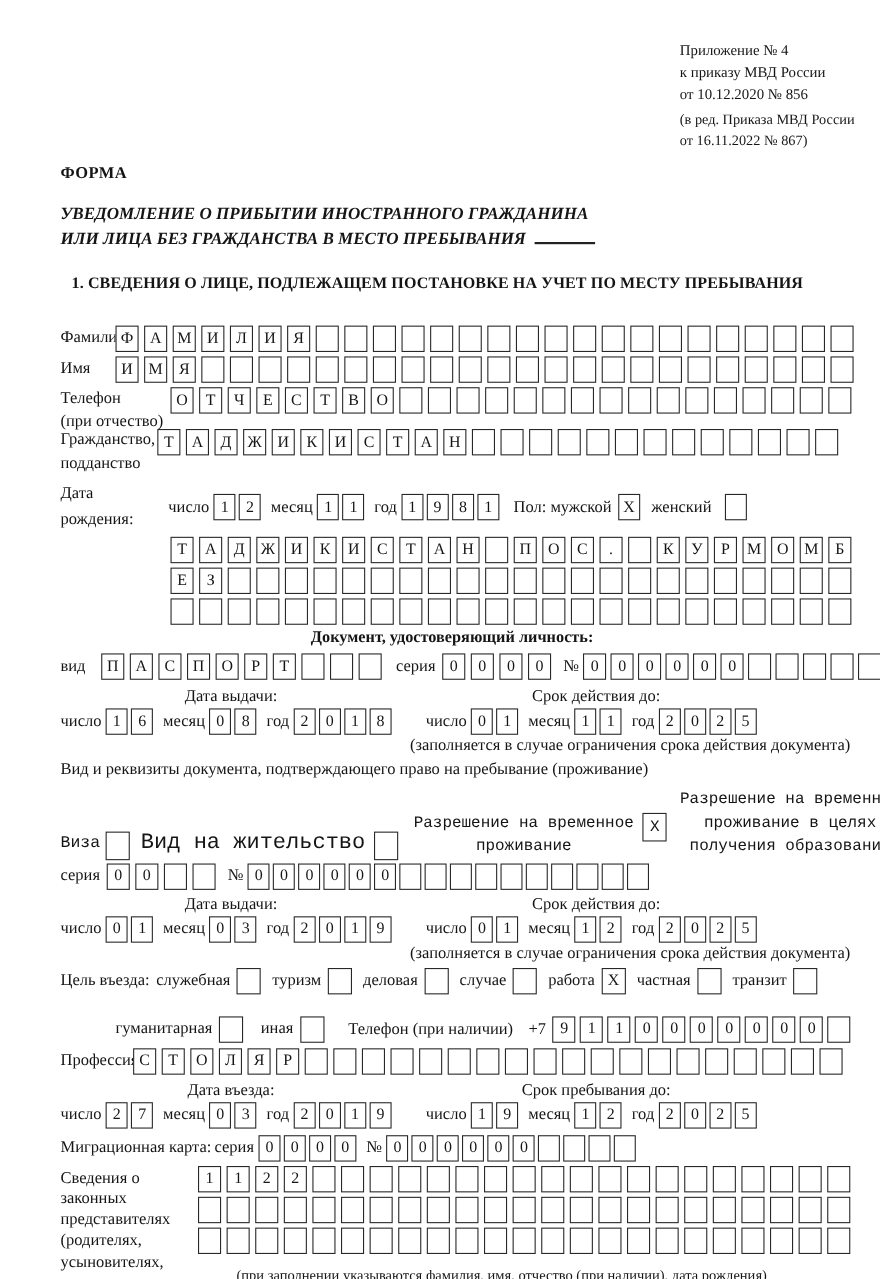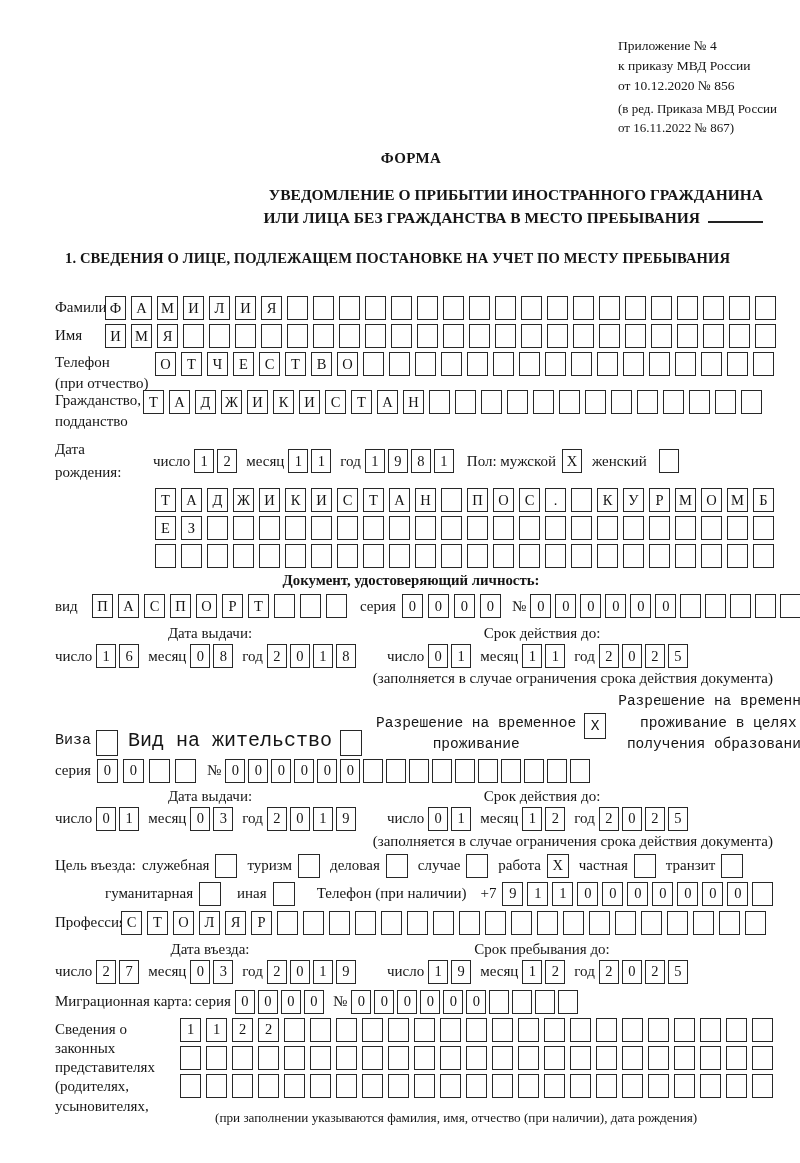--- a/index.html
+++ b/index.html
@@ -1,22 +1,22 @@
 <!DOCTYPE html>
 <html><head>
 <meta charset="utf-8">
 <style>
   html,body{margin:0;padding:0;background:#888;}
   .page{position:relative;width:800px;height:1163px;margin:0 auto;background:#ffffff;
         font-family:"Liberation Serif","DejaVu Serif",serif;color:#151515;
         box-sizing:border-box;padding:36px 0 0 55px;overflow:hidden;}
   .appendix{margin-left:563px;font-size:13.5px;line-height:1.48;}
   .appendix .ed{font-size:13px;margin-top:4px;line-height:1.45;}
-  .forma{width:712px;text-align:center;font-weight:bold;font-size:15px;margin-top:12px;letter-spacing:.4px;}
-  .title{width:708px;text-align:right;font-weight:bold;font-size:15.5px;line-height:1.5;margin-top:16px;}
+  .forma{width:712px;text-align:left;font-weight:bold;font-size:15px;margin-top:12px;letter-spacing:.4px;}
+  .title{width:708px;text-align:left;font-weight:bold;font-size:15.5px;line-height:1.5;margin-top:16px;font-style:italic;}
   .title-underline{display:inline-block;width:55px;border-bottom:2px solid #222;margin-left:8px;}
   .section{font-weight:bold;font-size:14.6px;margin-top:21px;margin-left:10px;letter-spacing:.1px;}
 
   .frow{display:flex;align-items:flex-start;}
   .lbl{font-size:15px;line-height:23px;flex:none;}
   .lbl2{font-size:15px;line-height:21px;flex:none;}
   .cells{display:flex;flex:none;}
   .cell{box-sizing:border-box;flex:none;display:flex;align-items:center;justify-content:center;
         width:21px;height:24px;border:1.6px solid #282828;margin-right:5px;
         font-size:14.5px;line-height:1;background:#fff;}
@@ -393,20 +393,21 @@
             <span class="cell">2</span>
             <span class="cell">0</span>
             <span class="cell">2</span>
             <span class="cell">5</span>
           </div>
       </div>
     </div>
   </div>
   <div class="note">(заполняется в случае ограничения срока действия документа)</div>
 
+  <div class="plain" style="margin-top:3px">Вид и реквизиты документа, подтверждающего право на пребывание (проживание)</div>
 
   <div class="optrow">
     <div class="opt">
       <div class="optlines" style="font-size:15px">Виза</div>
       <span class="checkbox" style="margin-left:5px"></span>
     </div>
     <div class="opt ml10">
       <div class="optlines" style="font-size:20px">Вид на жительство</div>
       <span class="checkbox"></span>
     </div>
@@ -529,21 +530,21 @@
     <div class="pitem ml10">
       <span class="lbl">частная</span>
       <span class="checkbox cb24"></span>
     </div>
     <div class="pitem ml10">
       <span class="lbl">транзит</span>
       <span class="checkbox cb24"></span>
     </div>
   </div>
 
-  <div class="frow" style="margin-top:4px;margin-left:50px;align-items:flex-start">
+  <div class="frow" style="margin-top:20px;margin-left:50px;align-items:flex-end">
     <div class="pitem">
       <span class="lbl">гуманитарная</span>
       <span class="checkbox cb24"></span>
     </div>
     <div class="pitem ml16">
       <span class="lbl">иная</span>
       <span class="checkbox cb24"></span>
     </div>
     <span class="lbl" style="margin-left:22px">Телефон (при наличии)</span>
     <span class="lbl ml14">+7</span>

